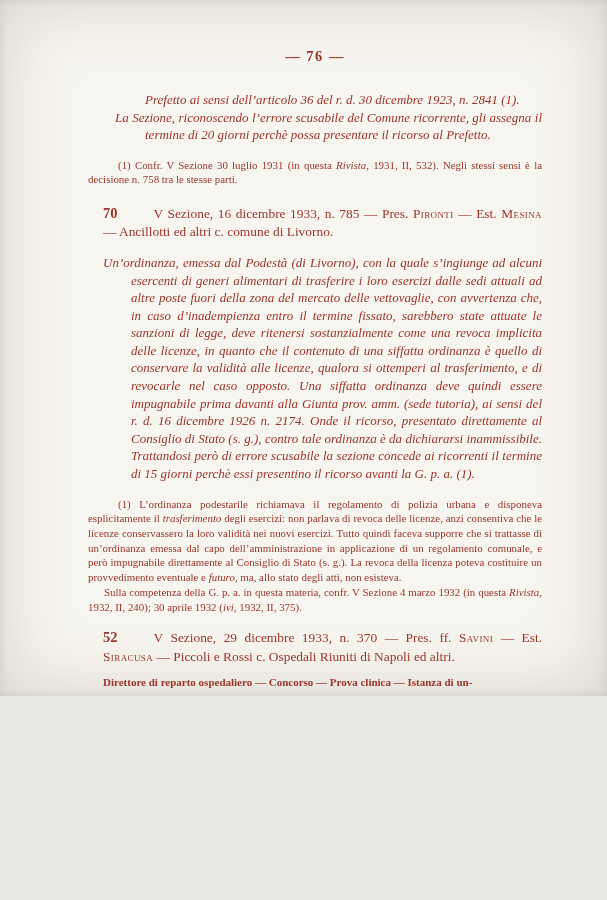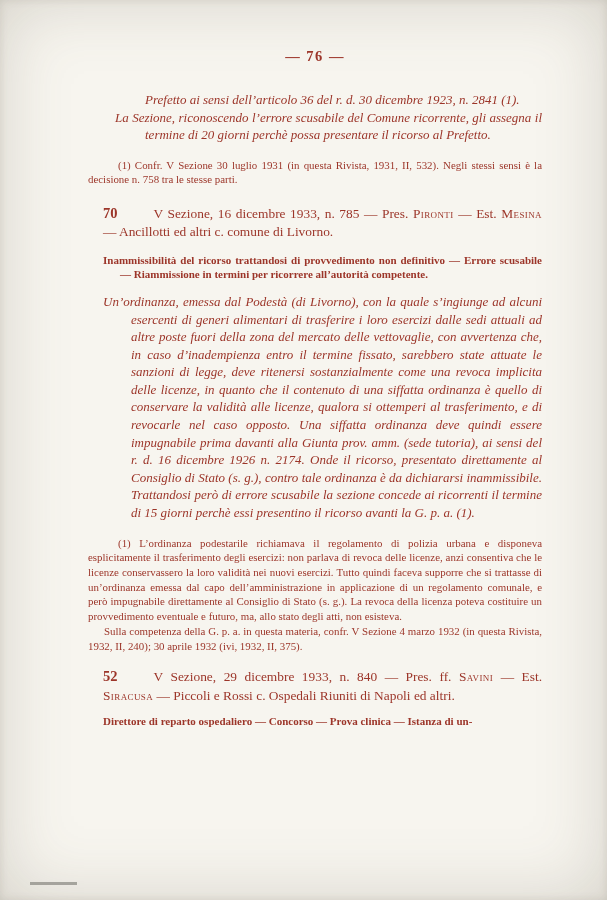--- a/index.html
+++ b/index.html
@@ -3,21 +3,21 @@
 <meta charset="utf-8">
 <style>
   * { margin:0; padding:0; box-sizing:border-box; }
   html, body { width:607px; height:900px; }
   body {
     font-family: "Liberation Serif", "DejaVu Serif", serif;
     background:#e9e7e1;
   }
   .page {
     position:relative;
-    width:607px; height:900px;
+    width:607px; height:696px;
     background: var(--paper, #f7f5ef);
     color: var(--ink, #9c3529);
     overflow:hidden;
     box-shadow: inset 0 0 70px rgba(95,85,70,0.22), inset 0 0 8px rgba(95,85,70,0.15);
   }
   .column {
     position:absolute;
     left:88px; top:48px;
     width:454px;
   }
@@ -58,21 +58,21 @@
     line-height:18.5px;
     text-align:justify;
     margin-bottom:11px;
   }
   .case-num {
     font-weight:bold;
     font-size:14.5px;
     margin-right:36px;
   }
   .sc { font-variant: small-caps; letter-spacing:0.4px; }
-  .it { }
+  .it { font-style:italic; }
 
   
   .headnote {
     margin-left:15px;
     padding-left:17px;
     text-indent:-17px;
     font-weight:bold;
     font-size:11px;
     line-height:14px;
     text-align:justify;
@@ -115,33 +115,32 @@
     </div>
 
     <div class="fn fn-intro">
       <p><span>(1) Confr. V Sezione 30 luglio 1931 (in questa </span><span class="it">Rivista</span><span>, 1931, II, 532). Negli stessi sensi è la decisione n. 758 tra le stesse parti.</span></p>
     </div>
 
     <section class="case-70">
       <p class="case-header"><span class="case-num">70</span><span>V Sezione, 16 dicembre 1933, n. 785 — Pres. </span><span class="sc">Pironti</span><span> — Est. </span><span class="sc">Mesina</span><span> — Ancillotti ed altri c. comune di Livorno.</span></p>
 
       <div class="headnotes-group">
-        <p class="headnote">Inammissibilità del ricorso trattandosi di provvedimento non definitivo — Errore scusabile — Riammissione in termini per ricorrere all’autorità competente.</p>
       </div>
 
       <p class="case-body">Un’ordinanza, emessa dal Podestà (di Livorno), con la quale s’ingiunge ad alcuni esercenti di generi alimentari di trasferire i loro esercizi dalle sedi attuali ad altre poste fuori della zona del mercato delle vettovaglie, con avvertenza che, in caso d’inadempienza entro il termine fissato, sarebbero state attuate le sanzioni di legge, deve ritenersi sostanzialmente come una revoca implicita delle licenze, in quanto che il contenuto di una siffatta ordinanza è quello di conservare la validità alle licenze, qualora si ottemperi al trasferimento, e di revocarle nel caso opposto. Una siffatta ordinanza deve quindi essere impugnabile prima davanti alla Giunta prov. amm. (sede tutoria), ai sensi del r. d. 16 dicembre 1926 n. 2174. Onde il ricorso, presentato direttamente al Consiglio di Stato (s. g.), contro tale ordinanza è da dichiararsi inammissibile. Trattandosi però di errore scusabile la sezione concede ai ricorrenti il termine di 15 giorni perchè essi presentino il ricorso avanti la G. p. a. (1).</p>
 
       <div class="fn fn-70">
         <p><span>(1) L’ordinanza podestarile richiamava il regolamento di polizia urbana e disponeva esplicitamente il </span><span class="it">trasferimento</span><span> degli esercizi: non parlava di revoca delle licenze, anzi consentiva che le licenze conservassero la loro validità nei nuovi esercizi. Tutto quindi faceva supporre che si trattasse di un’ordinanza emessa dal capo dell’amministrazione in applicazione di un regolamento comunale, e però impugnabile direttamente al Consiglio di Stato (s. g.). La revoca della licenza poteva costituire un provvedimento eventuale e </span><span class="it">futuro</span><span>, ma, allo stato degli atti, non esisteva.</span></p>
         <p class="fn-cont"><span>Sulla competenza della G. p. a. in questa materia, confr. V Sezione 4 marzo 1932 (in questa </span><span class="it">Rivista</span><span>, 1932, II, 240); 30 aprile 1932 (</span><span class="it">ivi</span><span>, 1932, II, 375).</span></p>
       </div>
     </section>
 
     <section class="case-71">
-      <p class="case-header"><span class="case-num">52</span><span>V Sezione, 29 dicembre 1933, n. 840 — Pres. ff. </span><span class="sc">Savini</span><span> — Est. </span><span class="sc">Siracusa</span><span> — Piccoli e Rossi c. Ospedali Riuniti di Napoli ed altri.</span></p>
+      <p class="case-header"><span class="case-num">52</span><span>V Sezione, 29 dicembre 1933, n. 370 — Pres. ff. </span><span class="sc">Savini</span><span> — Est. </span><span class="sc">Siracusa</span><span> — Piccoli e Rossi c. Ospedali Riuniti di Napoli ed altri.</span></p>
 
       <p class="headnote">Direttore di reparto ospedaliero — Concorso — Prova clinica — Istanza di un-</p>
     </section>
 
   </div>
 
   <div class="bottom-mark"></div>
 </div>
 
 </body></html>

